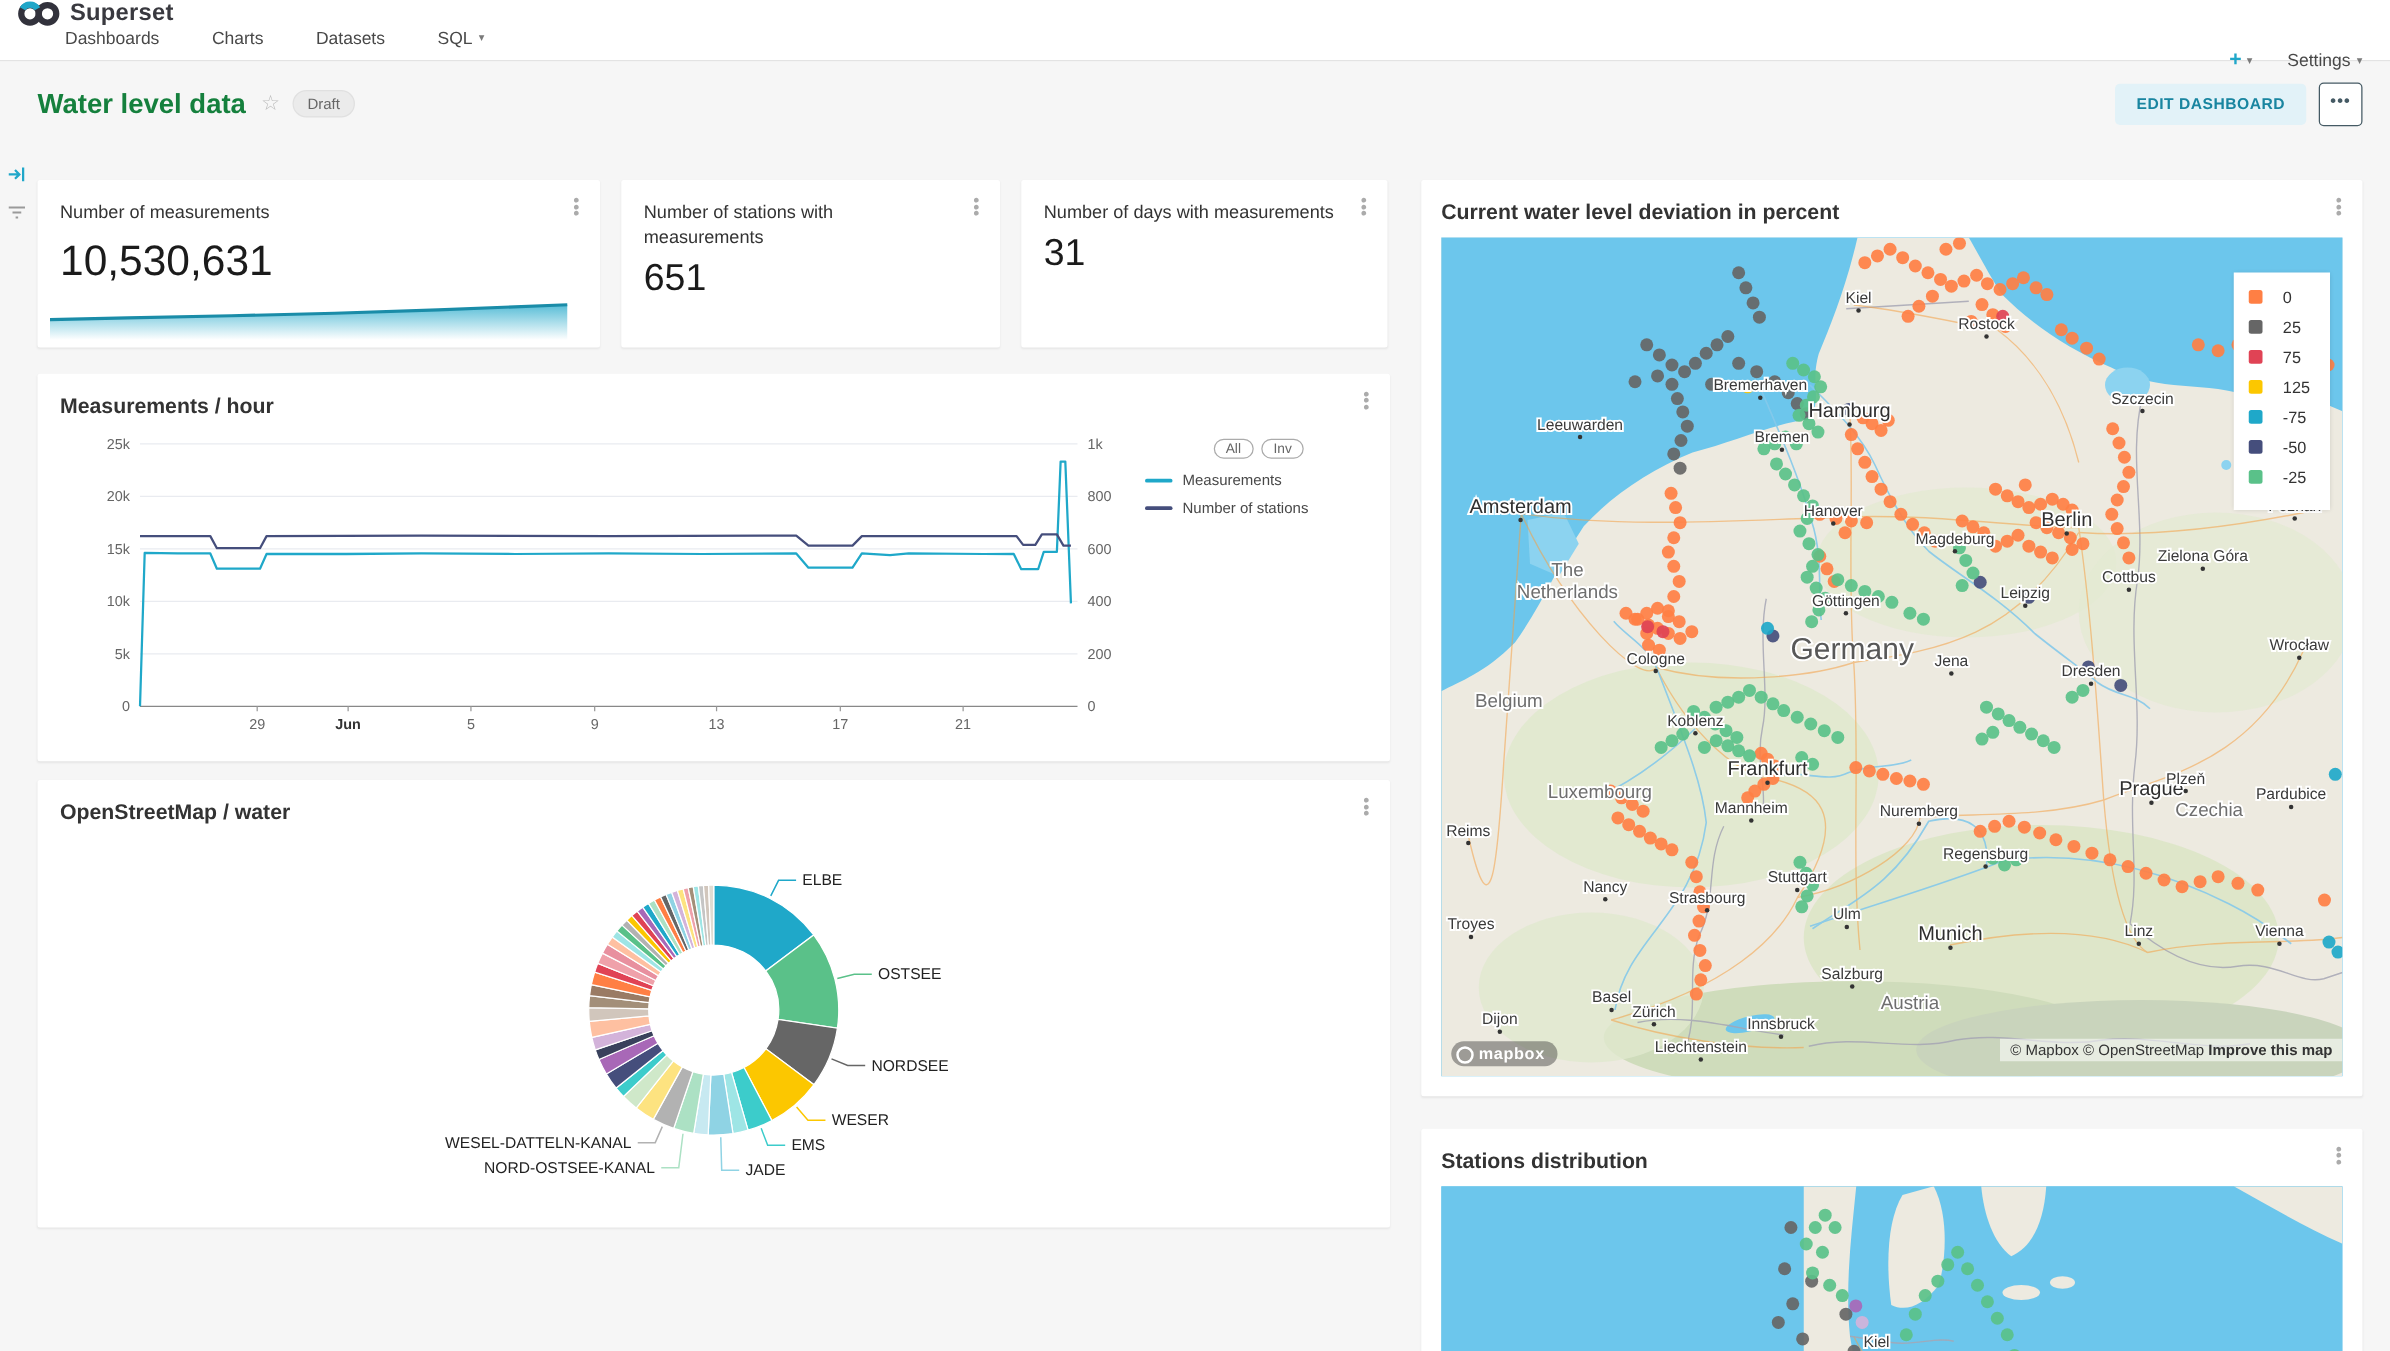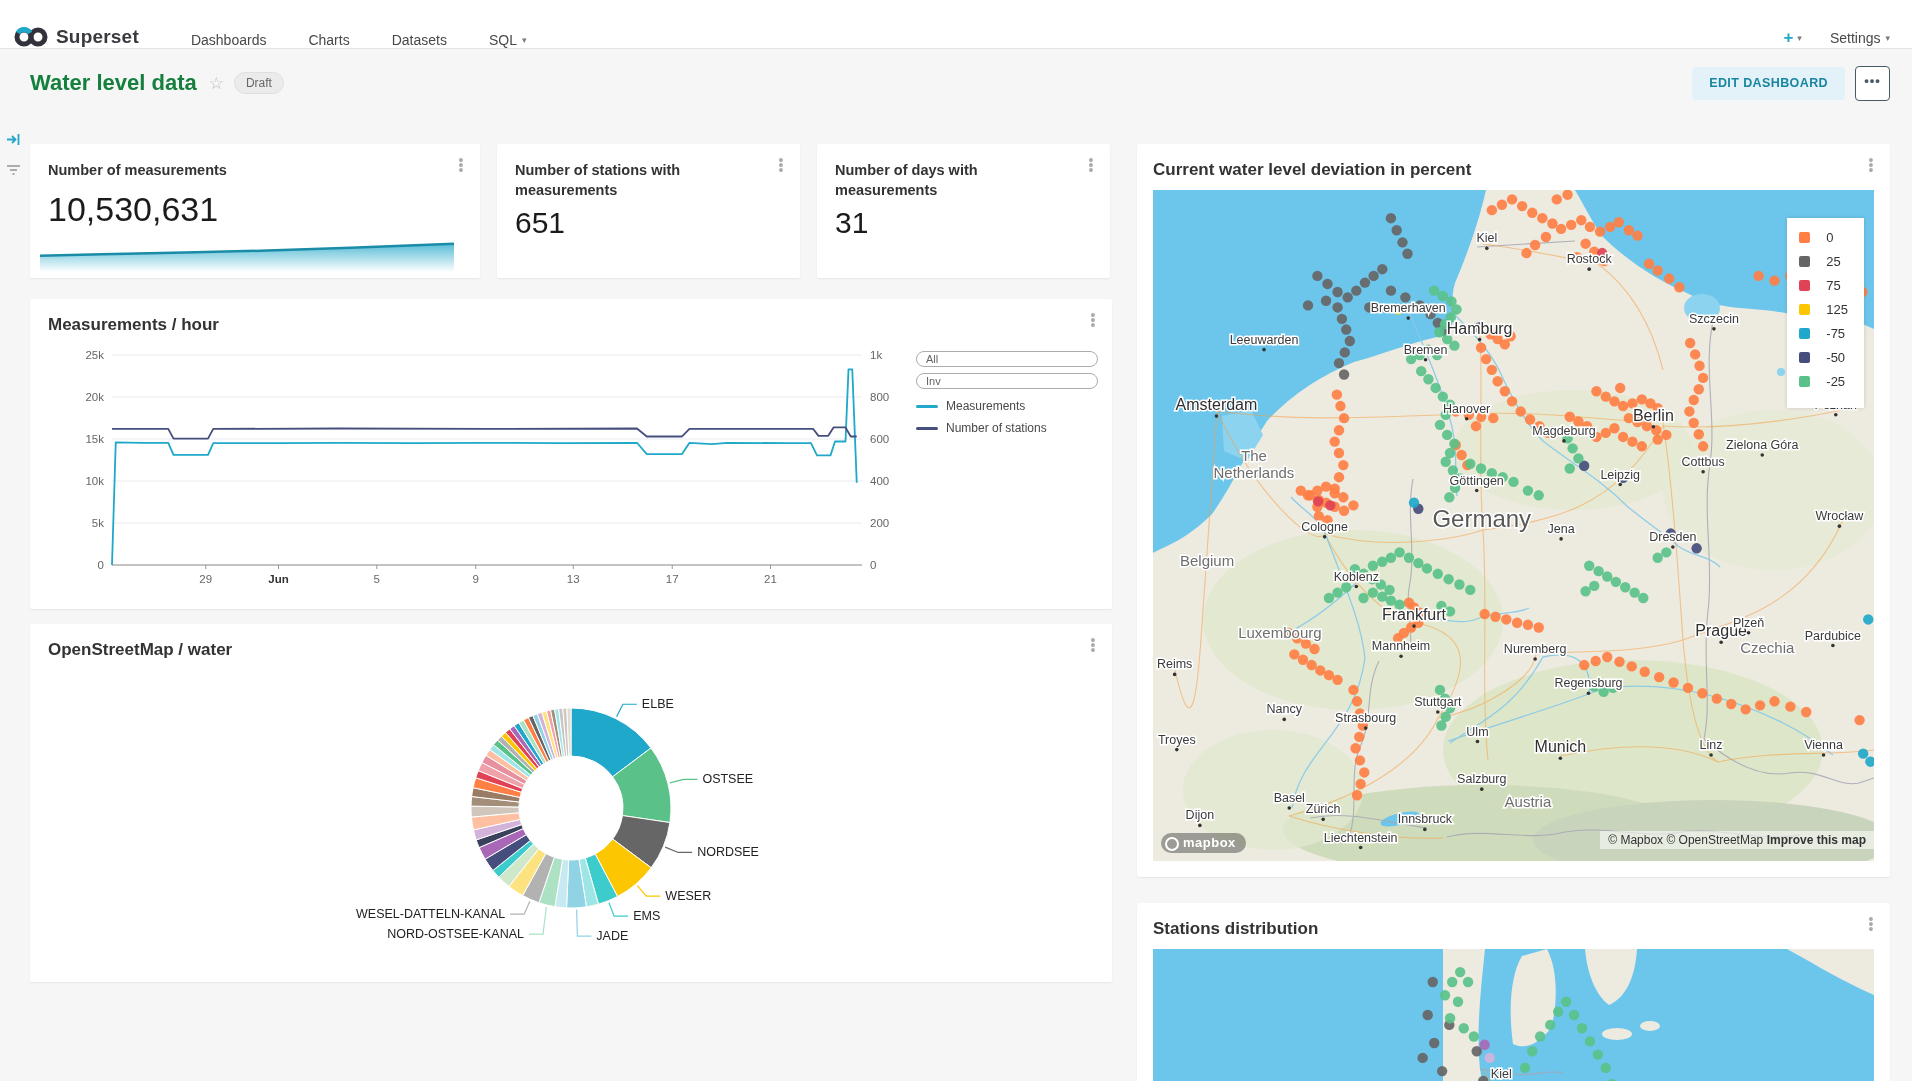--- a/index.html
+++ b/index.html
@@ -1,20 +1,20 @@
 <!DOCTYPE html>
 <html><head>
 <meta charset="utf-8">
 <style>
   html,body{margin:0;padding:0;}
   body{width:1912px;height:1081px;overflow:hidden;background:#F6F6F6;
        font-family:"Liberation Sans","DejaVu Sans",sans-serif;color:#484848;position:relative;}
   
   .navbar{position:absolute;top:0;left:0;width:1912px;height:48px;background:#fff;
-          border-bottom:1px solid #E3E3E3;display:flex;align-items:flex-end;z-index:20;}
+          border-bottom:1px solid #E3E3E3;display:flex;align-items:flex-start;z-index:20;flex-direction:column;}
   .brand{display:flex;align-items:center;gap:8px;margin-left:14px;}
   .brand-text{font-size:19px;font-weight:bold;color:#39393F;letter-spacing:.2px;}
   .nav-menu{display:flex;align-items:center;margin-left:52px;gap:42px;}
   .nav-item{font-size:14px;color:#484848;cursor:pointer;display:flex;align-items:center;gap:5px;}
   .caret{font-size:9px;color:#7a7a7a;}
   .nav-right{margin-left:auto;display:flex;align-items:center;gap:28px;margin-right:22px;}
   .plus-btn{color:#20A7C9;font-size:17px;font-weight:bold;display:flex;align-items:center;gap:4px;cursor:pointer;}
   .settings{font-size:14px;display:flex;align-items:center;gap:5px;cursor:pointer;}
   
   .dash-header{position:absolute;top:48px;left:0;width:1912px;height:70px;display:flex;align-items:center;}
@@ -26,36 +26,36 @@
   .edit-btn{background:#E2F2F8;color:#1985A0;border:none;border-radius:4px;height:33px;
             padding:0 17px;font-size:12.5px;font-weight:bold;letter-spacing:.4px;cursor:pointer;
             font-family:inherit;}
   .more-btn{width:33px;height:33px;background:#fff;border:1px solid #455A64;border-radius:4px;
             color:#455A64;font-weight:bold;font-size:13px;line-height:28px;text-align:center;cursor:pointer;letter-spacing:1px;}
   
   .rail{position:absolute;left:0;top:118px;width:26px;display:flex;flex-direction:column;align-items:center;gap:16px;padding-top:14px;}
   .rail svg{cursor:pointer;}
   
   .card{position:absolute;background:#fff;box-shadow:0 1px 2px rgba(0,0,0,.07);border-radius:2px;}
-  .card-title{font-size:14.5px;font-weight:bold;color:#333;line-height:20px;}
+  .card-title{font-size:14.5px;font-weight:normal;color:#333;line-height:20px;}
   .big-title{font-size:17px;font-weight:bold;color:#333;}
   .kebab{position:absolute;top:14px;right:12px;width:14px;text-align:center;color:#ABABAB;
          font-size:14px;line-height:5px;cursor:pointer;}
   .kebab span{display:block;height:5px;}
   .kpi-value{font-size:34px;color:#1B1B1B;margin-top:10px;font-weight:normal;}
   .kpi-value.small{font-size:30px;}
   #kpi1{left:30px;top:144px;width:450px;height:134px;padding:16px 18px;box-sizing:border-box;}
   #kpi2{left:497px;top:144px;width:303px;height:134px;padding:16px 18px;box-sizing:border-box;}
   #kpi3{left:817px;top:144px;width:293px;height:134px;padding:16px 18px;box-sizing:border-box;}
   #spark{position:absolute;left:10px;bottom:6px;}
   
   #hourCard{left:30px;top:299px;width:1082px;height:310px;padding:16px 18px;box-sizing:border-box;}
   #hourChartWrap{position:absolute;left:30px;top:46px;}
   .hour-legend{position:absolute;right:14px;top:52px;width:182px;font-size:12px;color:#484848;}
-  .toggle-row{display:flex;gap:6px;justify-content:center;margin-bottom:10px;flex-direction:column;}
+  .toggle-row{display:flex;gap:6px;justify-content:center;margin-bottom:10px;}
   .toggle-pill{border:1px solid #ABABAB;border-radius:10px;padding:1px 9px;font-size:11px;color:#666;cursor:pointer;}
   .legend-item{display:flex;align-items:center;gap:8px;margin-bottom:8px;cursor:pointer;}
   .legend-swatch{width:22px;height:3px;border-radius:2px;}
   
   #waterCard{left:30px;top:624px;width:1082px;height:358px;padding:16px 18px;box-sizing:border-box;}
   
   #map1Card{left:1137px;top:144px;width:753px;height:733px;padding:16px 16px;box-sizing:border-box;}
   #map2Card{left:1137px;top:903px;width:753px;height:400px;padding:16px 16px;box-sizing:border-box;}
   .map-box{position:absolute;left:16px;top:46px;overflow:hidden;background:#6CC6EC;}
   .map-legend{position:absolute;top:28px;right:10px;background:#fff;box-shadow:0 0 4px rgba(0,0,0,.15);

